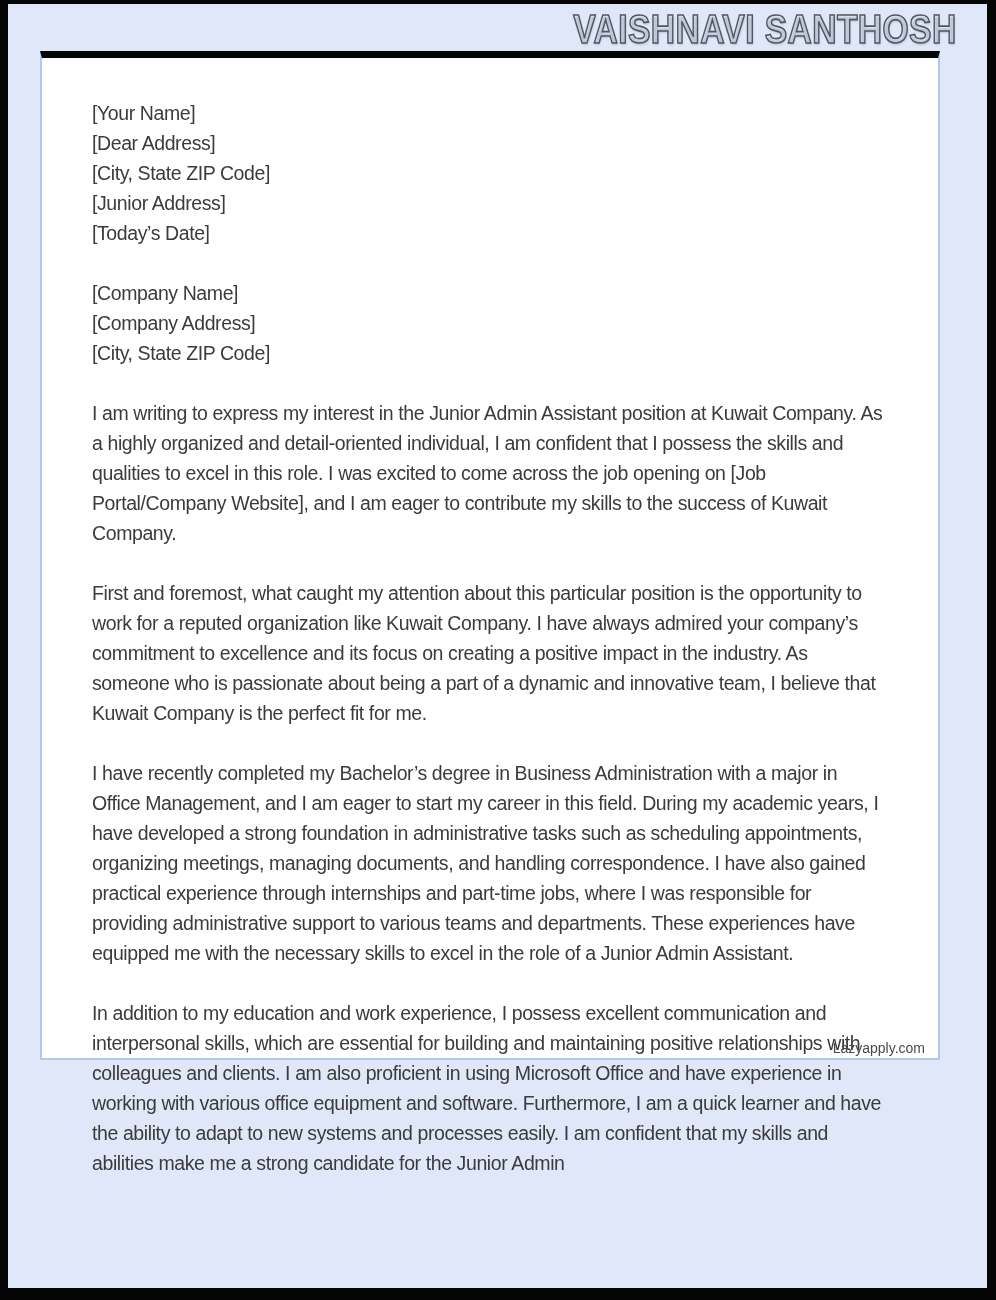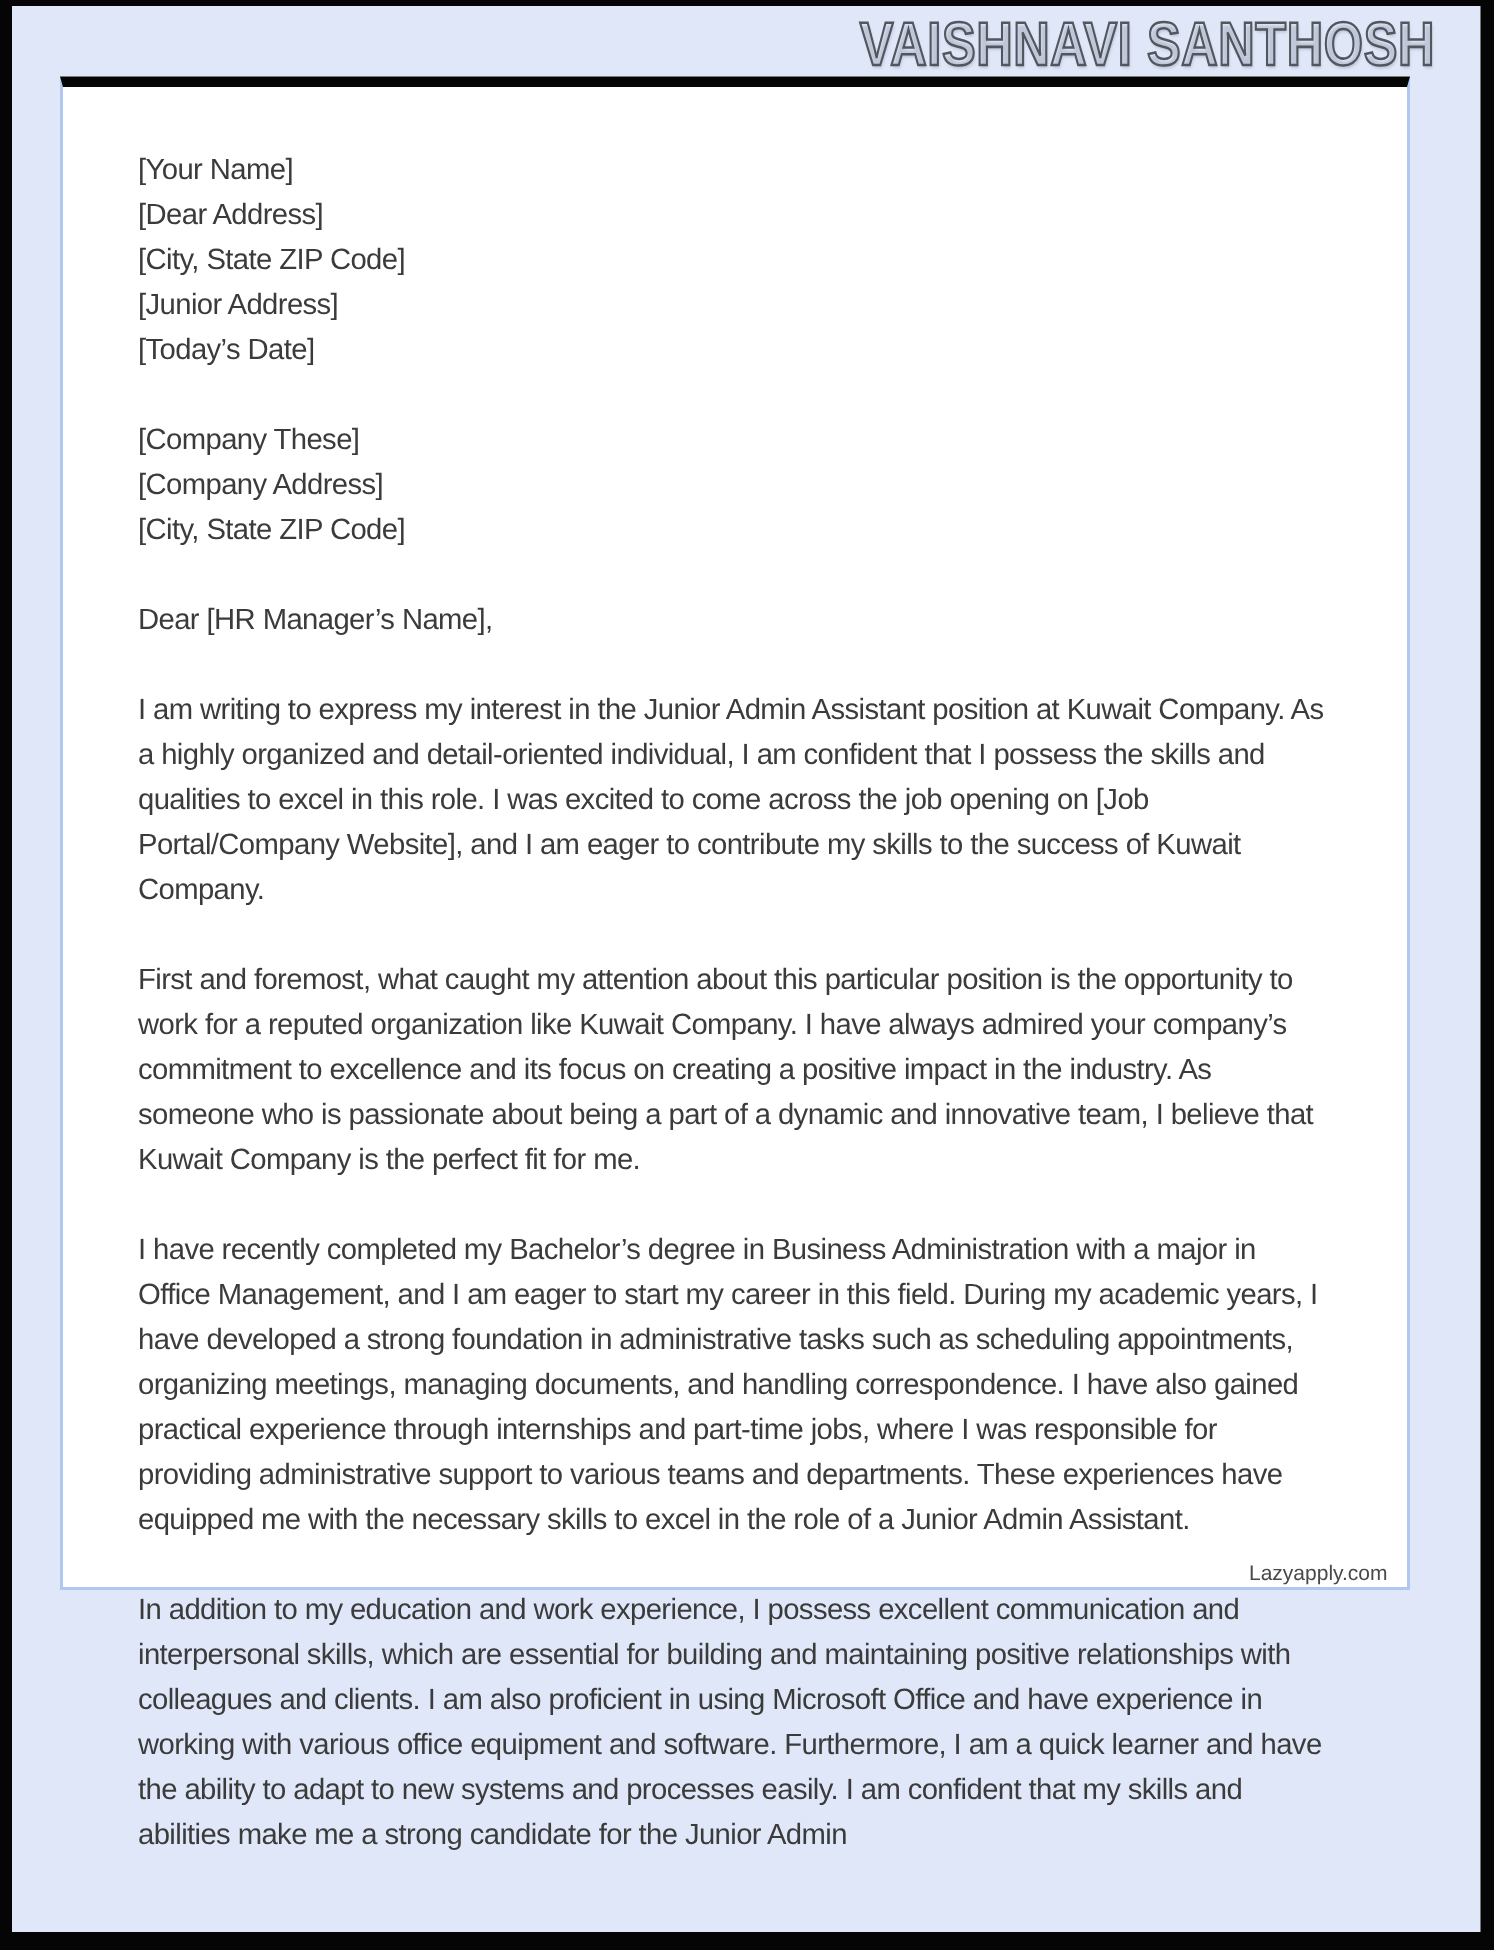--- a/index.html
+++ b/index.html
@@ -94,26 +94,25 @@
 
   <div class="block">
     <div class="line">[Your Name]</div>
     <div class="line">[Dear Address]</div>
     <div class="line">[City, State ZIP Code]</div>
     <div class="line">[Junior Address]</div>
     <div class="line">[Today’s Date]</div>
   </div>
 
   <div class="block">
-    <div class="line">[Company These]</div>
+    <div class="line">[Company Name]</div>
     <div class="line">[Company Address]</div>
     <div class="line">[City, State ZIP Code]</div>
   </div>
 
-  <p>Dear [HR Manager’s Name],</p>
 
   <p>I am writing to express my interest in the Junior Admin Assistant position at Kuwait Company. As a highly organized and detail-oriented individual, I am confident that I possess the skills and qualities to excel in this role. I was excited to come across the job opening on [Job Portal/Company Website], and I am eager to contribute my skills to the success of Kuwait Company.</p>
   <p>First and foremost, what caught my attention about this particular position is the opportunity to work for a reputed organization like Kuwait Company. I have always admired your company’s commitment to excellence and its focus on creating a positive impact in the industry. As someone who is passionate about being a part of a dynamic and innovative team, I believe that Kuwait Company is the perfect fit for me.</p>
   <p>I have recently completed my Bachelor’s degree in Business Administration with a major in Office Management, and I am eager to start my career in this field. During my academic years, I have developed a strong foundation in administrative tasks such as scheduling appointments, organizing meetings, managing documents, and handling correspondence. I have also gained practical experience through internships and part-time jobs, where I was responsible for providing administrative support to various teams and departments. These experiences have equipped me with the necessary skills to excel in the role of a Junior Admin Assistant.</p>
   <p>In addition to my education and work experience, I possess excellent communication and interpersonal skills, which are essential for building and maintaining positive relationships with colleagues and clients. I am also proficient in using Microsoft Office and have experience in working with various office equipment and software. Furthermore, I am a quick learner and have the ability to adapt to new systems and processes easily. I am confident that my skills and abilities make me a strong candidate for the Junior Admin</p>
 
   <span class="watermark">Lazyapply.com</span>
 </main>
 
 <div class="frame"></div>

